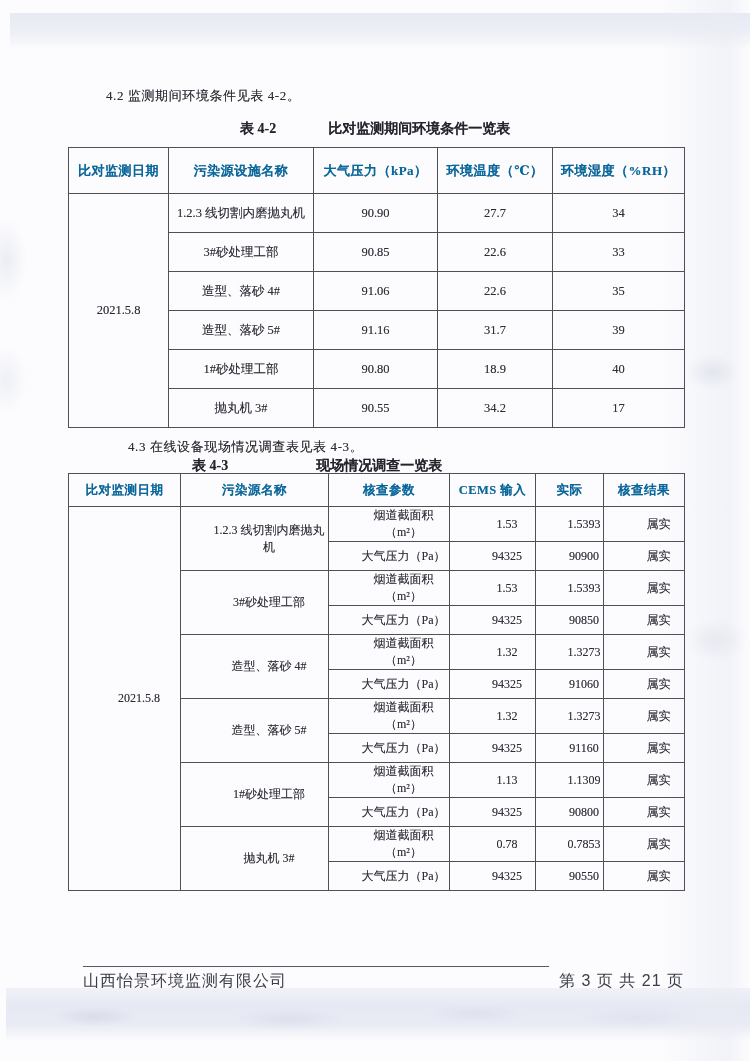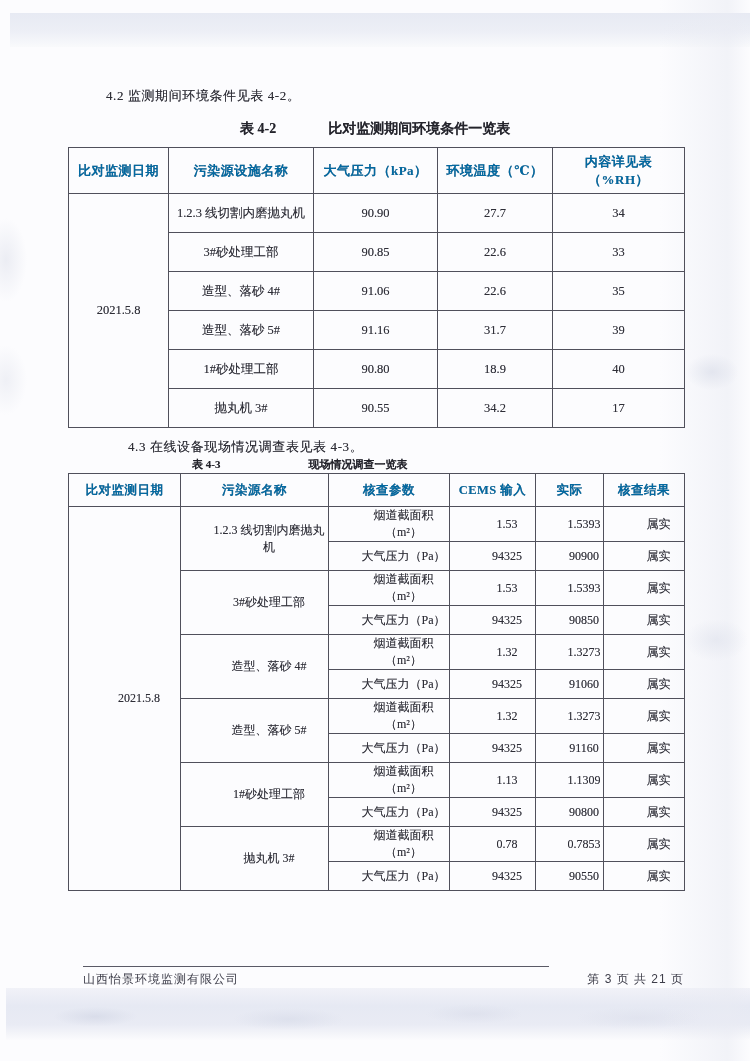--- a/index.html
+++ b/index.html
@@ -42,21 +42,21 @@
     color:#2d2d35; text-shadow:0 0 .6px rgba(45,45,58,.55);
     white-space:nowrap;
   }
   #sec42 { left:106px; top:87px; }
   #sec43 { left:128px; top:438px; }
   .caption {
     position:absolute; display:flex; white-space:nowrap;
     font-weight:bold; color:#23232b; text-shadow:0 0 .6px rgba(35,35,45,.5);
   }
   #cap42 { left:240px; top:120px; gap:52px; font-size:14px;text-align:right; }
-  #cap43 { left:192px; top:457px; gap:88px; font-size:11px; }
+  #cap43 { left:192px; top:457px; gap:88px; font-size:14px; }
   table {
     position:absolute; border-collapse:collapse; table-layout:fixed;
     background:transparent;
   }
   th, td {
     border:1px solid #50505b;
     text-align:center; vertical-align:middle;
     padding:0 2px; overflow:hidden;
     text-shadow:0 0 .5px rgba(45,45,58,.45);
   }
@@ -75,21 +75,21 @@
     font-size:16.5px; letter-spacing:.4px; color:#2d2d35;
     text-shadow:0 0 .6px rgba(45,45,58,.55);
   }
   .para44 .pline { line-height:18px; margin-bottom:9px; white-space:nowrap; }
   .para44 .pline.first { padding-left:38px; }
   .footer { position:absolute; left:83px; top:966px; width:601px; }
   .footer-line { width:466px; border-top:1.5px solid #5a5a66; }
   .footer-row {
     display:flex; justify-content:space-between; margin-top:4px;
     font-family:"Liberation Sans","DejaVu Sans",sans-serif;
-    font-size:12px; color:#3d3d49; letter-spacing:1px; white-space:nowrap;
+    font-size:16px; color:#3d3d49; letter-spacing:1px; white-space:nowrap;
   }
 </style>
 </head>
 <body>
 
 <div class="page">
   <div class="band-top"></div>
   <div class="band-bottom"></div>
   <div class="smudges"></div>
 
@@ -107,21 +107,21 @@
         <col style="width:124px">
         <col style="width:115px">
         <col style="width:132px">
     </colgroup>
     <thead>
       <tr>
         <th>比对监测日期</th>
         <th>污染源设施名称</th>
         <th>大气压力（kPa）</th>
         <th>环境温度（℃）</th>
-        <th>内容详见表（%RH）</th>
+        <th>环境湿度（%RH）</th>
       </tr>
     </thead>
     <tbody>
       <tr>
         <td rowspan="6">2021.5.8</td>
         <td>1.2.3 线切割内磨抛丸机</td>
         <td>90.90</td>
         <td>27.7</td>
         <td>34</td>
       </tr>

